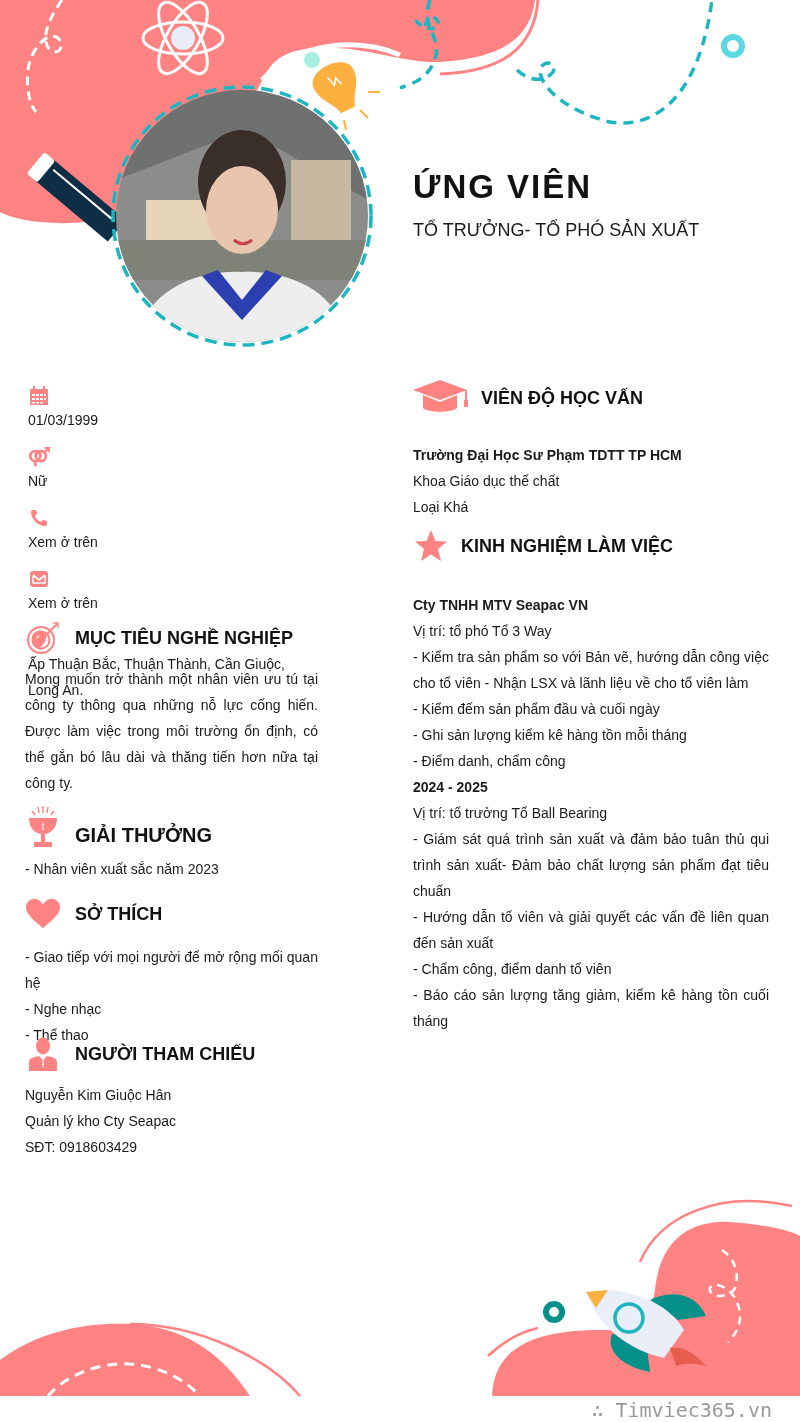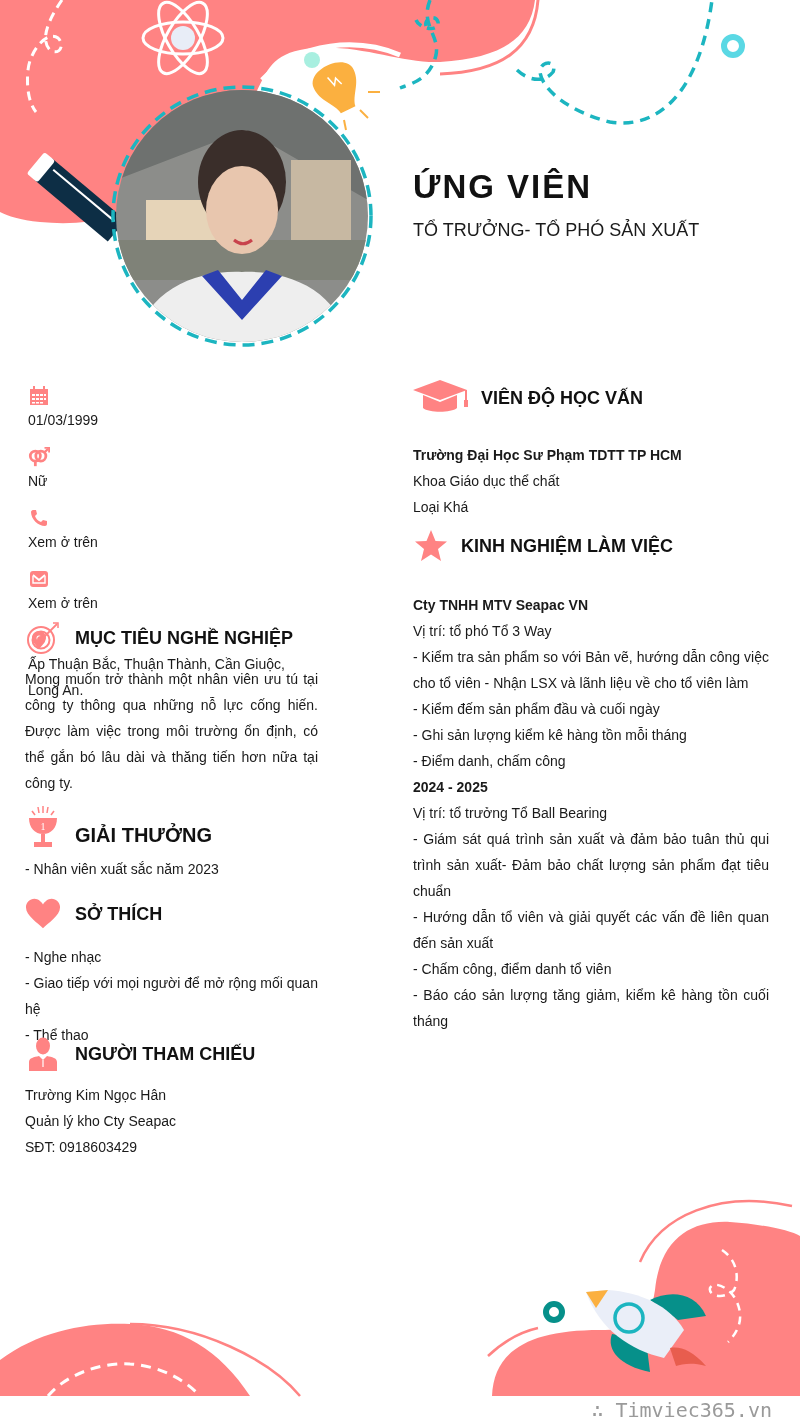--- a/index.html
+++ b/index.html
@@ -219,39 +219,39 @@
   <div class="left-col" style="top:896px;">
     <div class="sec-head">
       <span class="ic">
         <svg width="38" height="32" viewBox="0 0 38 32">
             <path d="M19,31 C14,26 1,18 1,9 C1,4 5,0 10,0 C14,0 17,3 19,6 C21,3 24,0 28,0 C33,0 37,4 37,9 C37,18 24,26 19,31 Z" fill="#ff8383"></path>
           </svg>
       </span>
       <span class="sec-title" style="margin-left:14px;">SỞ THÍCH</span>
     </div>
     <div style="margin-top:12px;">
+      <div class="body-text">- Giao tiếp với mọi người để mở rộng mối quan hệ</div>
       <div class="body-text">- Nghe nhạc</div>
-      <div class="body-text">- Giao tiếp với mọi người để mở rộng mối quan hệ</div>
       <div class="body-text">- Thể thao</div>
     </div>
   </div>
 
   <div class="left-col" style="top:1036px;">
     <div class="sec-head">
       <span class="ic">
         <svg width="30" height="34" viewBox="0 0 30 34">
             <ellipse cx="15" cy="9" rx="7" ry="8.5" fill="#ff8383"></ellipse>
             <path d="M1,34 L1,25 C1,21 6,20 11,19 L15,23 L19,19 C24,20 29,21 29,25 L29,34 Z" fill="#ff8383"></path>
             <line x1="15" y1="23" x2="15" y2="30" stroke="#fff" stroke-width="1.2"></line>
           </svg>
       </span>
       <span class="sec-title" style="margin-left:14px;">NGƯỜI THAM CHIẾU</span>
     </div>
     <div style="margin-top:10px;">
-      <div class="body-text">Trường Kim Ngọc Hân</div>
+      <div class="body-text">Nguyễn Kim Giuộc Hân</div>
       <div class="body-text">Quản lý kho Cty Seapac</div>
       <div class="body-text">SĐT: 0918603429</div>
     </div>
   </div>
 
   <div class="right-col" style="top:378px;">
     <div class="sec-head">
       <span class="ic" style="width:56px;height:40px;">
         <svg width="56" height="36" viewBox="0 0 56 36">
             <path d="M27,0 L54,10 L27,20 L0,10 Z" fill="#ff8383"></path>

